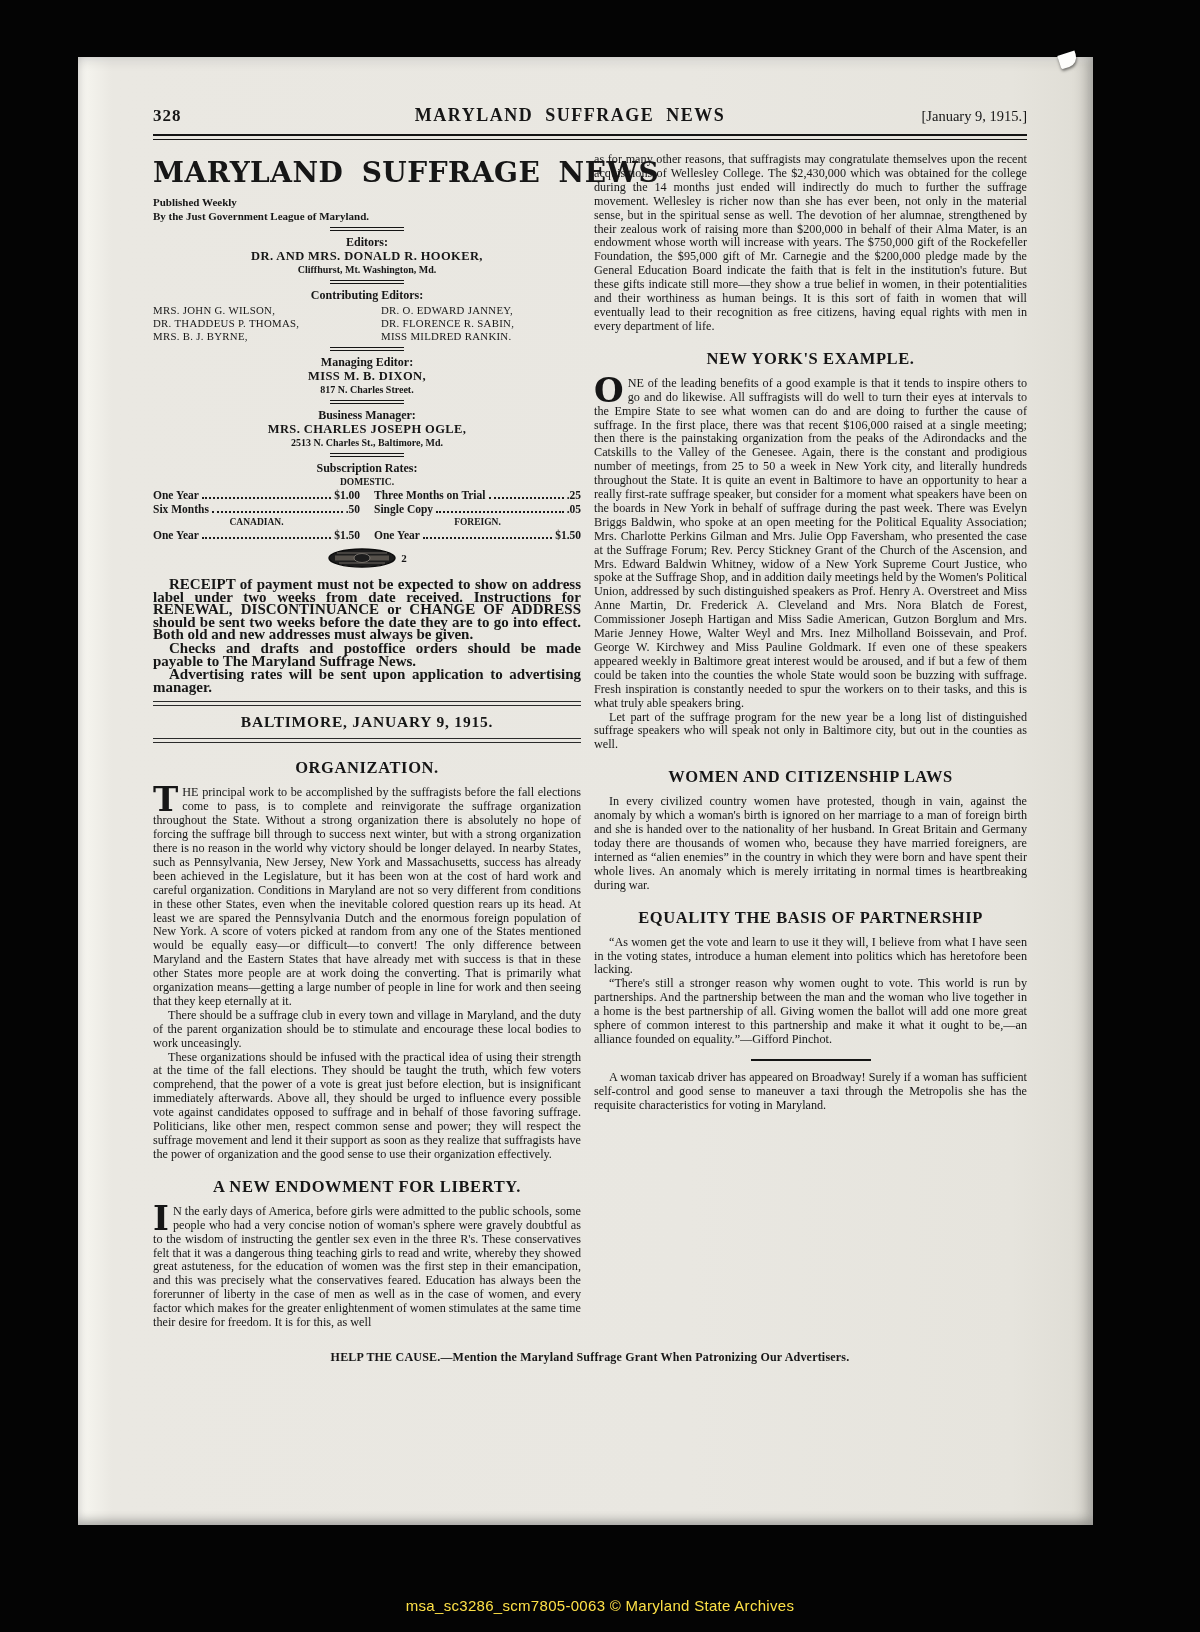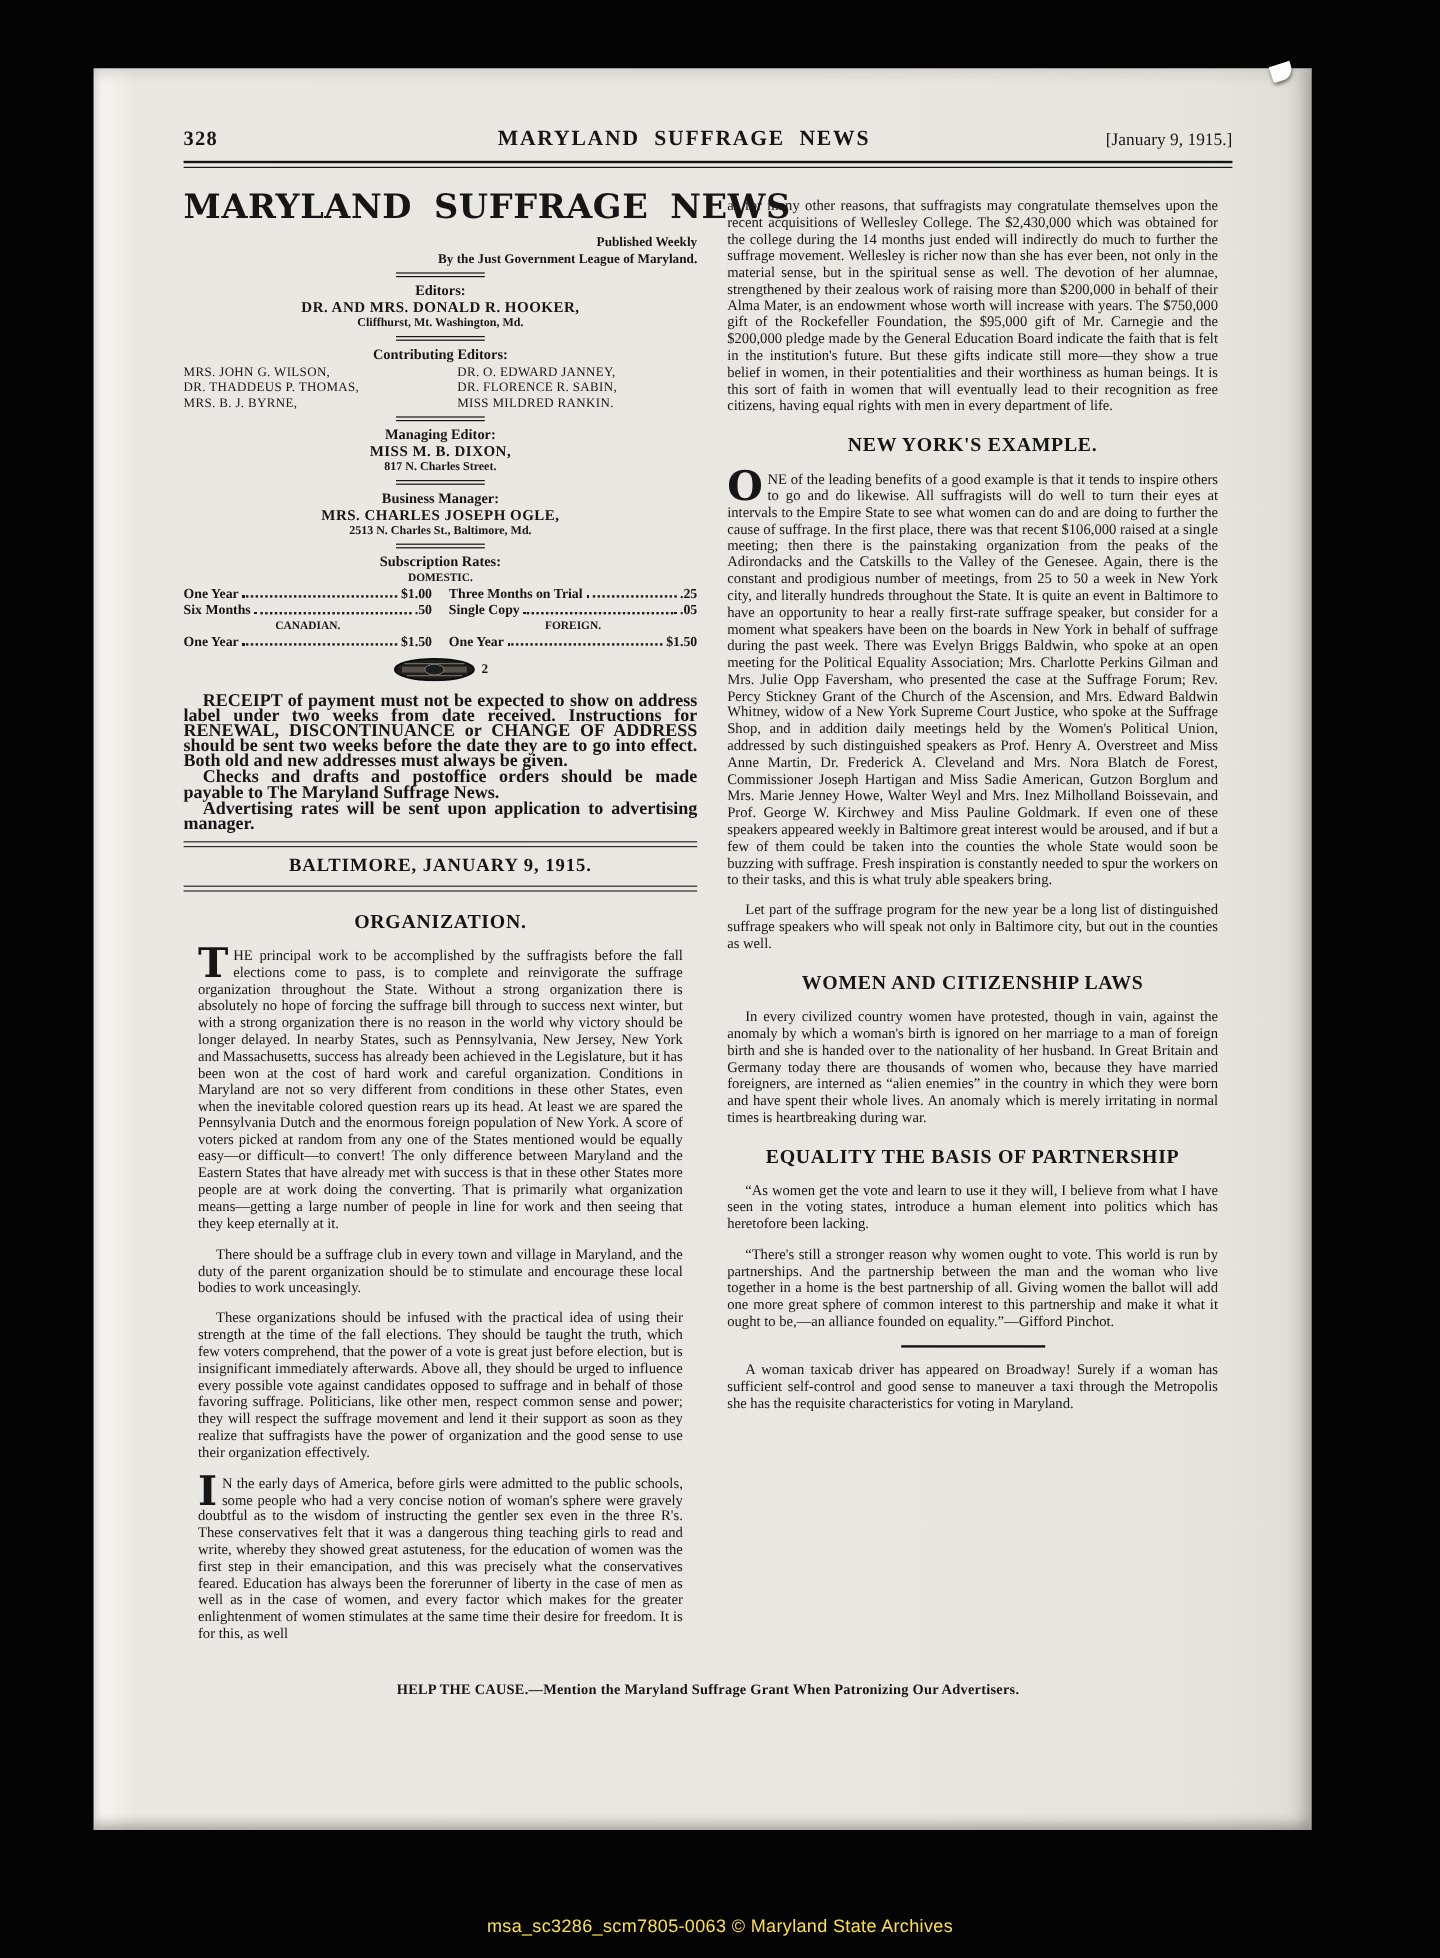--- a/index.html
+++ b/index.html
@@ -30,21 +30,21 @@
   .head-date{width:160px;text-align:right;font-size:14.5px;font-weight:normal;}
   .double-rule{margin-top:8px;height:3px;border-top:2.5px solid #141414;border-bottom:1.5px solid #141414;}
 
   
   .columns{display:flex;gap:13px;margin-top:10px;align-items:flex-start;}
   .col-left{width:428px;}
   .col-right{flex:1;padding-top:3px;}
 
   
   .m-title{font-family:"DejaVu Serif","Liberation Serif",serif;font-size:28px;font-weight:bold;text-align:center;letter-spacing:0.5px;word-spacing:8px;margin:6px 0 7px;white-space:nowrap;}
-  .m-bold-line{text-align:right;font-weight:bold;font-size:11px;line-height:13.5px;}
+  .m-bold-line{text-align:left;font-weight:bold;font-size:11px;line-height:13.5px;}
   .m-div{width:74px;margin:4px auto 4px;height:2px;border-top:1px solid #141414;border-bottom:1px solid #141414;}
   .m-label{text-align:center;font-weight:bold;font-size:12px;line-height:14px;margin-top:2px;}
   .m-name{text-align:center;font-weight:bold;font-size:12.5px;line-height:15px;letter-spacing:0.4px;}
   .m-addr{text-align:center;font-weight:bold;font-size:10px;line-height:12px;}
   .contrib-cols{display:flex;font-size:10.8px;font-weight:normal;line-height:13px;margin-top:2px;}
   .contrib-col{flex:1;}
   .contrib-col.right-names{padding-left:28px;}
   .contrib-col div{letter-spacing:0.3px;}
 
   
@@ -61,21 +61,21 @@
 
   .notice{font-size:15px;font-weight:bold;line-height:12.6px;text-align:justify;margin:6px 0 0;}
   .notice.first{text-indent:16px;margin-top:10px;}
   .notice.indent{text-indent:16px;margin-top:1px;}
 
   .thin-double{height:3px;border-top:1px solid #2a2a2a;border-bottom:1px solid #2a2a2a;margin-top:8px;}
   .dateline{text-align:center;font-weight:bold;font-size:15.5px;letter-spacing:0.8px;margin:7px 0;}
 
   
   .article-heading{font-size:16.5px;font-weight:bold;text-align:center;letter-spacing:0.6px;margin:15px 0 8px;}
-  .body-para{font-size:12.2px;line-height:13.9px;text-align:justify;margin:12px;}
+  .body-para{font-size:12.2px;line-height:13.9px;text-align:justify;margin:0;}
   .body-para.indent{text-indent:15px;}
   .dropcap{float:left;font-size:34px;line-height:25px;font-weight:bold;padding:1px 4px 0 0;font-family:"DejaVu Serif",serif;}
 
   .short-rule{width:120px;border-top:2px solid #141414;margin:12px auto 10px;}
 
   .help-line{text-align:center;font-weight:bold;font-size:12px;letter-spacing:0.2px;margin-top:20px;}
 
   .archive-footer{
     position:absolute;left:0;right:0;bottom:18px;text-align:center;
     font-family:"Liberation Sans","DejaVu Sans",sans-serif;
@@ -198,20 +198,21 @@
 
         <div class="thin-double"></div>
         <div class="dateline">BALTIMORE, JANUARY 9, 1915.</div>
         <div class="thin-double" style="margin-top:0;"></div>
 
         <h2 class="article-heading">ORGANIZATION.</h2>
         <p class="body-para"><span class="dropcap">T</span><span>HE principal work to be accomplished by the suffragists before the fall elections come to pass, is to complete and reinvigorate the suffrage organization throughout the State.  Without a strong organization there is absolutely no hope of forcing the suffrage bill through to success next winter, but with a strong organization there is no reason in the world why victory should be longer delayed.  In nearby States, such as Pennsylvania, New Jersey, New York and Massachusetts, success has already been achieved in the Legislature, but it has been won at the cost of hard work and careful organization.  Conditions in Maryland are not so very different from conditions in these other States, even when the inevitable colored question rears up its head.  At least we are spared the Pennsylvania Dutch and the enormous foreign population of New York.  A score of voters picked at random from any one of the States mentioned would be equally easy—or difficult—to convert!  The only difference between Maryland and the Eastern States that have already met with success is that in these other States more people are at work doing the converting.  That is primarily what organization means—getting a large number of people in line for work and then seeing that they keep eternally at it.</span></p>
         <p class="body-para indent">There should be a suffrage club in every town and village in Maryland, and the duty of the parent organization should be to stimulate and encourage these local bodies to work unceasingly.</p>
         <p class="body-para indent">These organizations should be infused with the practical idea of using their strength at the time of the fall elections.  They should be taught the truth, which few voters comprehend, that the power of a vote is great just before election, but is insignificant immediately afterwards.  Above all, they should be urged to influence every possible vote against candidates opposed to suffrage and in behalf of those favoring suffrage.  Politicians, like other men, respect common sense and power; they will respect the suffrage movement and lend it their support as soon as they realize that suffragists have the power of organization and the good sense to use their organization effectively.</p>
 
+        <h2 class="article-heading">A NEW ENDOWMENT FOR LIBERTY.</h2>
         <p class="body-para"><span class="dropcap">I</span><span>N the early days of America, before girls were admitted to the public schools, some people who had a very concise notion of woman's sphere were gravely doubtful as to the wisdom of instructing the gentler sex even in the three R's.  These conservatives felt that it was a dangerous thing teaching girls to read and write, whereby they showed great astuteness, for the education of women was the first step in their emancipation, and this was precisely what the conservatives feared.  Education has always been the forerunner of liberty in the case of men as well as in the case of women, and every factor which makes for the greater enlightenment of women stimulates at the same time their desire for freedom.  It is for this, as well</span></p>
 
       </div>
 
       <div class="col-right">
 
         <p class="body-para">as for many other reasons, that suffragists may congratulate themselves upon the recent acquisitions of Wellesley College.  The $2,430,000 which was obtained for the college during the 14 months just ended will indirectly do much to further the suffrage movement.  Wellesley is richer now than she has ever been, not only in the material sense, but in the spiritual sense as well.  The devotion of her alumnae, strengthened by their zealous work of raising more than $200,000 in behalf of their Alma Mater, is an endowment whose worth will increase with years.  The $750,000 gift of the Rockefeller Foundation, the $95,000 gift of Mr. Carnegie and the $200,000 pledge made by the General Education Board indicate the faith that is felt in the institution's future.  But these gifts indicate still more—they show a true belief in women, in their potentialities and their worthiness as human beings.  It is this sort of faith in women that will eventually lead to their recognition as free citizens, having equal rights with men in every department of life.</p>
 
         <h2 class="article-heading">NEW YORK'S EXAMPLE.</h2>
         <p class="body-para"><span class="dropcap">O</span><span>NE of the leading benefits of a good example is that it tends to inspire others to go and do likewise.  All suffragists will do well to turn their eyes at intervals to the Empire State to see what women can do and are doing to further the cause of suffrage.  In the first place, there was that recent $106,000 raised at a single meeting; then there is the painstaking organization from the peaks of the Adirondacks and the Catskills to the Valley of the Genesee.  Again, there is the constant and prodigious number of meetings, from 25 to 50 a week in New York city, and literally hundreds throughout the State.  It is quite an event in Baltimore to have an opportunity to hear a really first-rate suffrage speaker, but consider for a moment what speakers have been on the boards in New York in behalf of suffrage during the past week.  There was Evelyn Briggs Baldwin, who spoke at an open meeting for the Political Equality Association; Mrs. Charlotte Perkins Gilman and Mrs. Julie Opp Faversham, who presented the case at the Suffrage Forum; Rev. Percy Stickney Grant of the Church of the Ascension, and Mrs. Edward Baldwin Whitney, widow of a New York Supreme Court Justice, who spoke at the Suffrage Shop, and in addition daily meetings held by the Women's Political Union, addressed by such distinguished speakers as Prof. Henry A. Overstreet and Miss Anne Martin, Dr. Frederick A. Cleveland and Mrs. Nora Blatch de Forest, Commissioner Joseph Hartigan and Miss Sadie American, Gutzon Borglum and Mrs. Marie Jenney Howe, Walter Weyl and Mrs. Inez Milholland Boissevain, and Prof. George W. Kirchwey and Miss Pauline Goldmark.  If even one of these speakers appeared weekly in Baltimore great interest would be aroused, and if but a few of them could be taken into the counties the whole State would soon be buzzing with suffrage.  Fresh inspiration is constantly needed to spur the workers on to their tasks, and this is what truly able speakers bring.</span></p>

